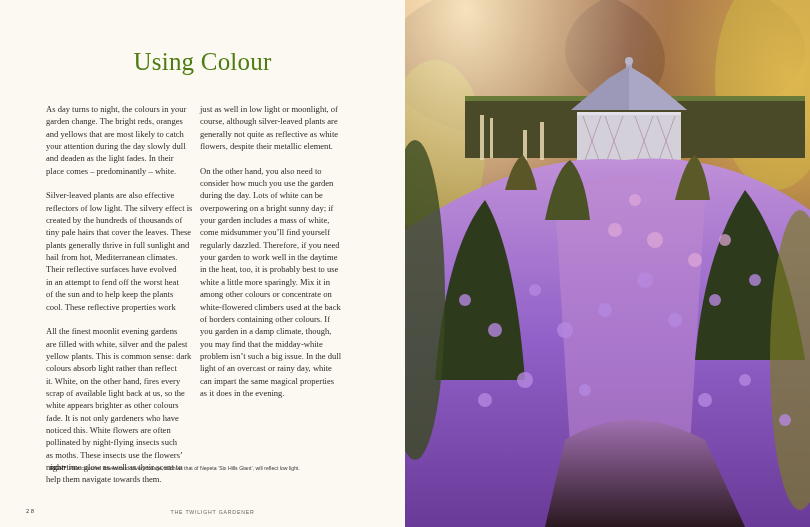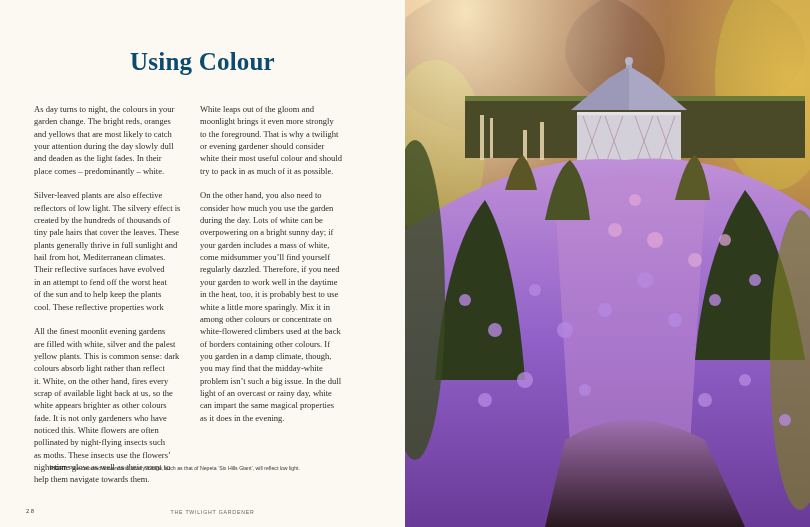--- a/index.html
+++ b/index.html
@@ -5,30 +5,30 @@
     * { margin: 0; padding: 0; box-sizing: border-box; }
     html, body { width: 810px; height: 527px; overflow: hidden; background: #fbf9f2; }
     .spread { position: relative; width: 810px; height: 527px; display: flex; }
     .page-left {
       position: relative; width: 405px; height: 527px; background: #fbf9f2;
       color: #2a2622;
     }
     .title {
       position: absolute; left: 0; width: 405px; top: 48px; text-align: center;
       font-family: "DejaVu Serif", "Liberation Serif", serif;
-      font-size: 22px; font-weight: bold; letter-spacing: 0.2px; color: #0c4a6e;
+      font-size: 22px; font-weight: normal; letter-spacing: 0.2px; color: #4d7c0f;
       font-family: "Liberation Serif", serif;
       font-size: 25px;
     }
     .col {
       position: absolute; top: 103px;
       font-family: "Liberation Serif", serif;
       font-size: 8.55px; line-height: 12.35px; color: #2e2a26;
     }
-    .col-1 { left: 34px; width: 150px; }
+    .col-1 { left: 46px; width: 150px; }
     .col-2 { left: 200px; width: 160px; }
     .col p { margin-bottom: 12.35px; white-space: pre-line; }
     .caption {
       position: absolute; left: 50px; top: 465px; width: 320px;
       font-family: "Liberation Sans", sans-serif; font-size: 5.2px; color: #3a3632;
       white-space: nowrap;
     }
     .caption b { font-weight: bold; color: #1f1c19; }
     .footer-page {
       position: absolute; left: 26px; top: 508px;
@@ -78,26 +78,24 @@
 white appears brighter as other colours
 fade. It is not only gardeners who have
 noticed this. White flowers are often
 pollinated by night-flying insects such
 as moths. These insects use the flowers’
 night-time glow as well as their scent to
 help them navigate towards them.</p>
     </div>
 
     <div class="col col-2">
-      <p>White leaps out of the gloom and
-moonlight brings it even more strongly
-to the foreground. That is why a twilight
-or evening gardener should consider
-white their most useful colour and should
-try to pack in as much of it as possible.</p>
+      <p>just as well in low light or moonlight, of
+course, although silver-leaved plants are
+generally not quite as reflective as white
+flowers, despite their metallic element.</p>
       <p>On the other hand, you also need to
 consider how much you use the garden
 during the day. Lots of white can be
 overpowering on a bright sunny day; if
 your garden includes a mass of white,
 come midsummer you’ll find yourself
 regularly dazzled. Therefore, if you need
 your garden to work well in the daytime
 in the heat, too, it is probably best to use
 white a little more sparingly. Mix it in

